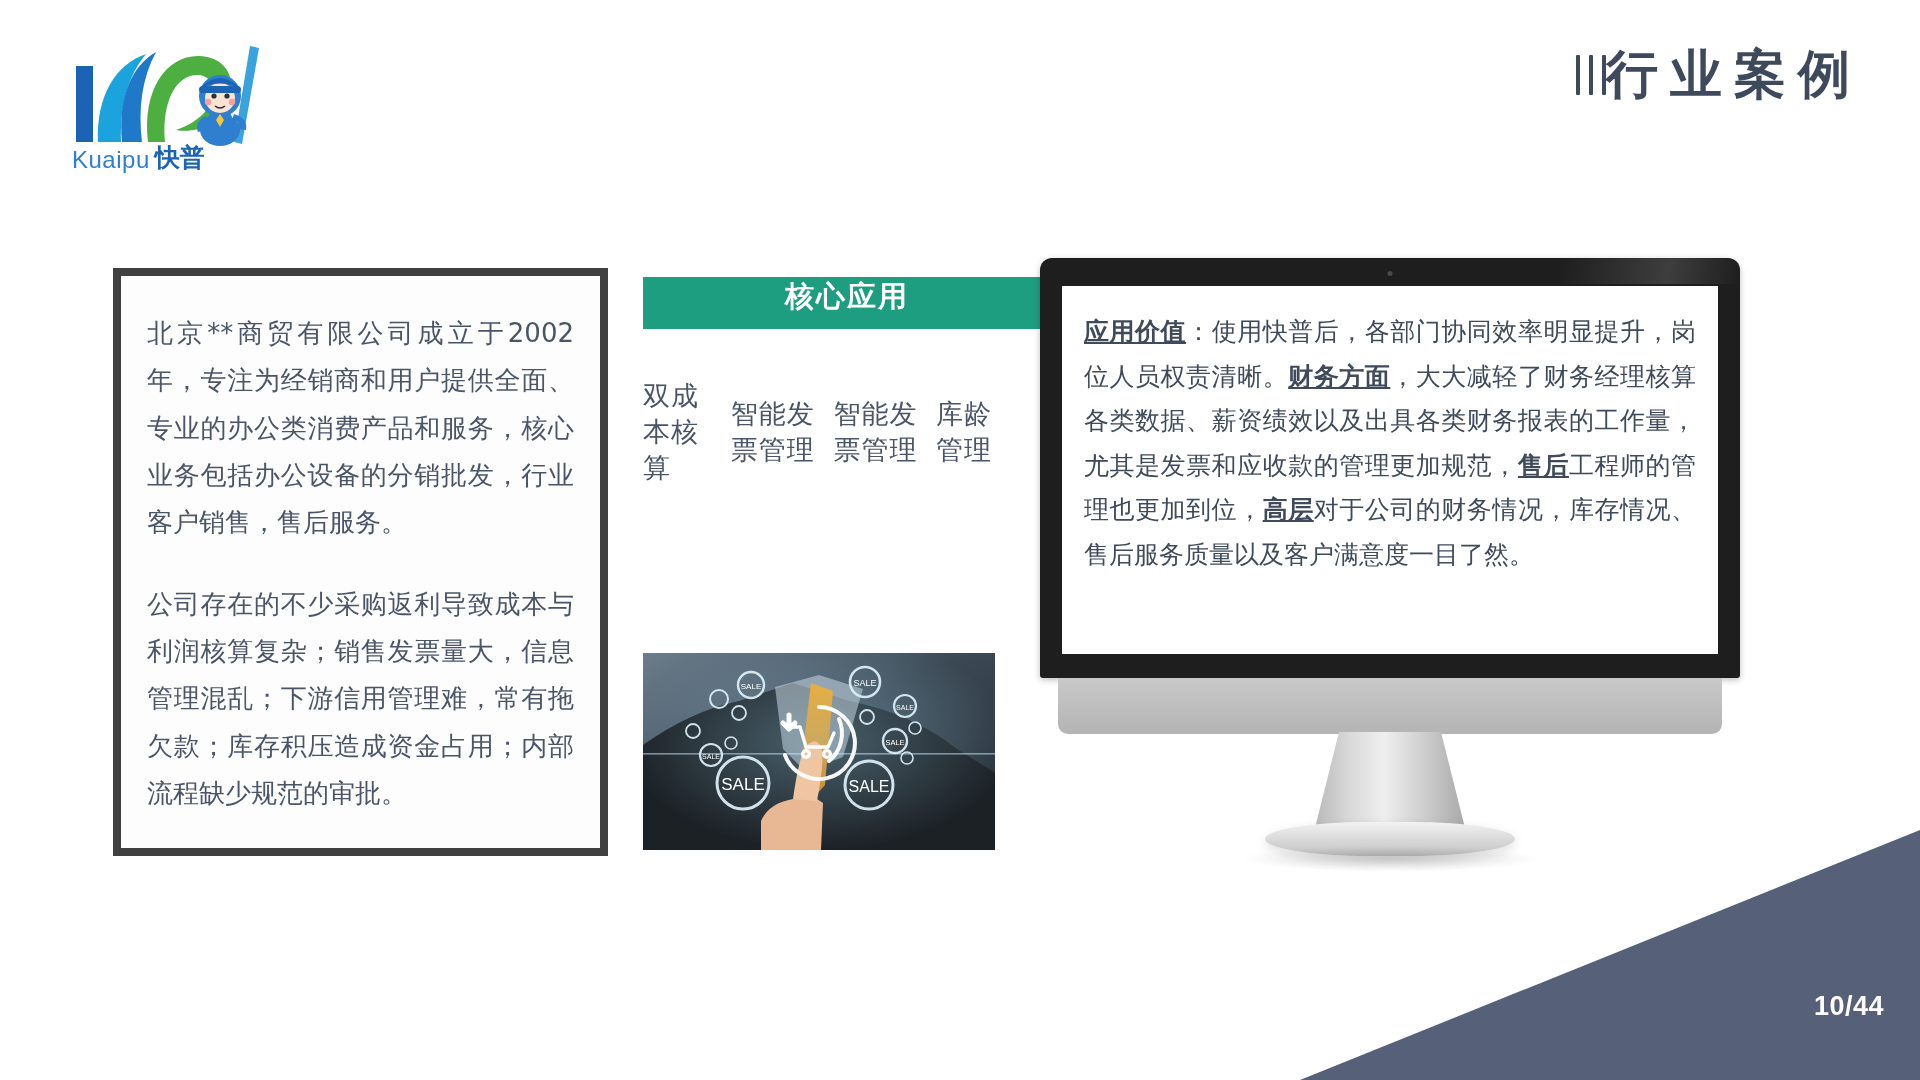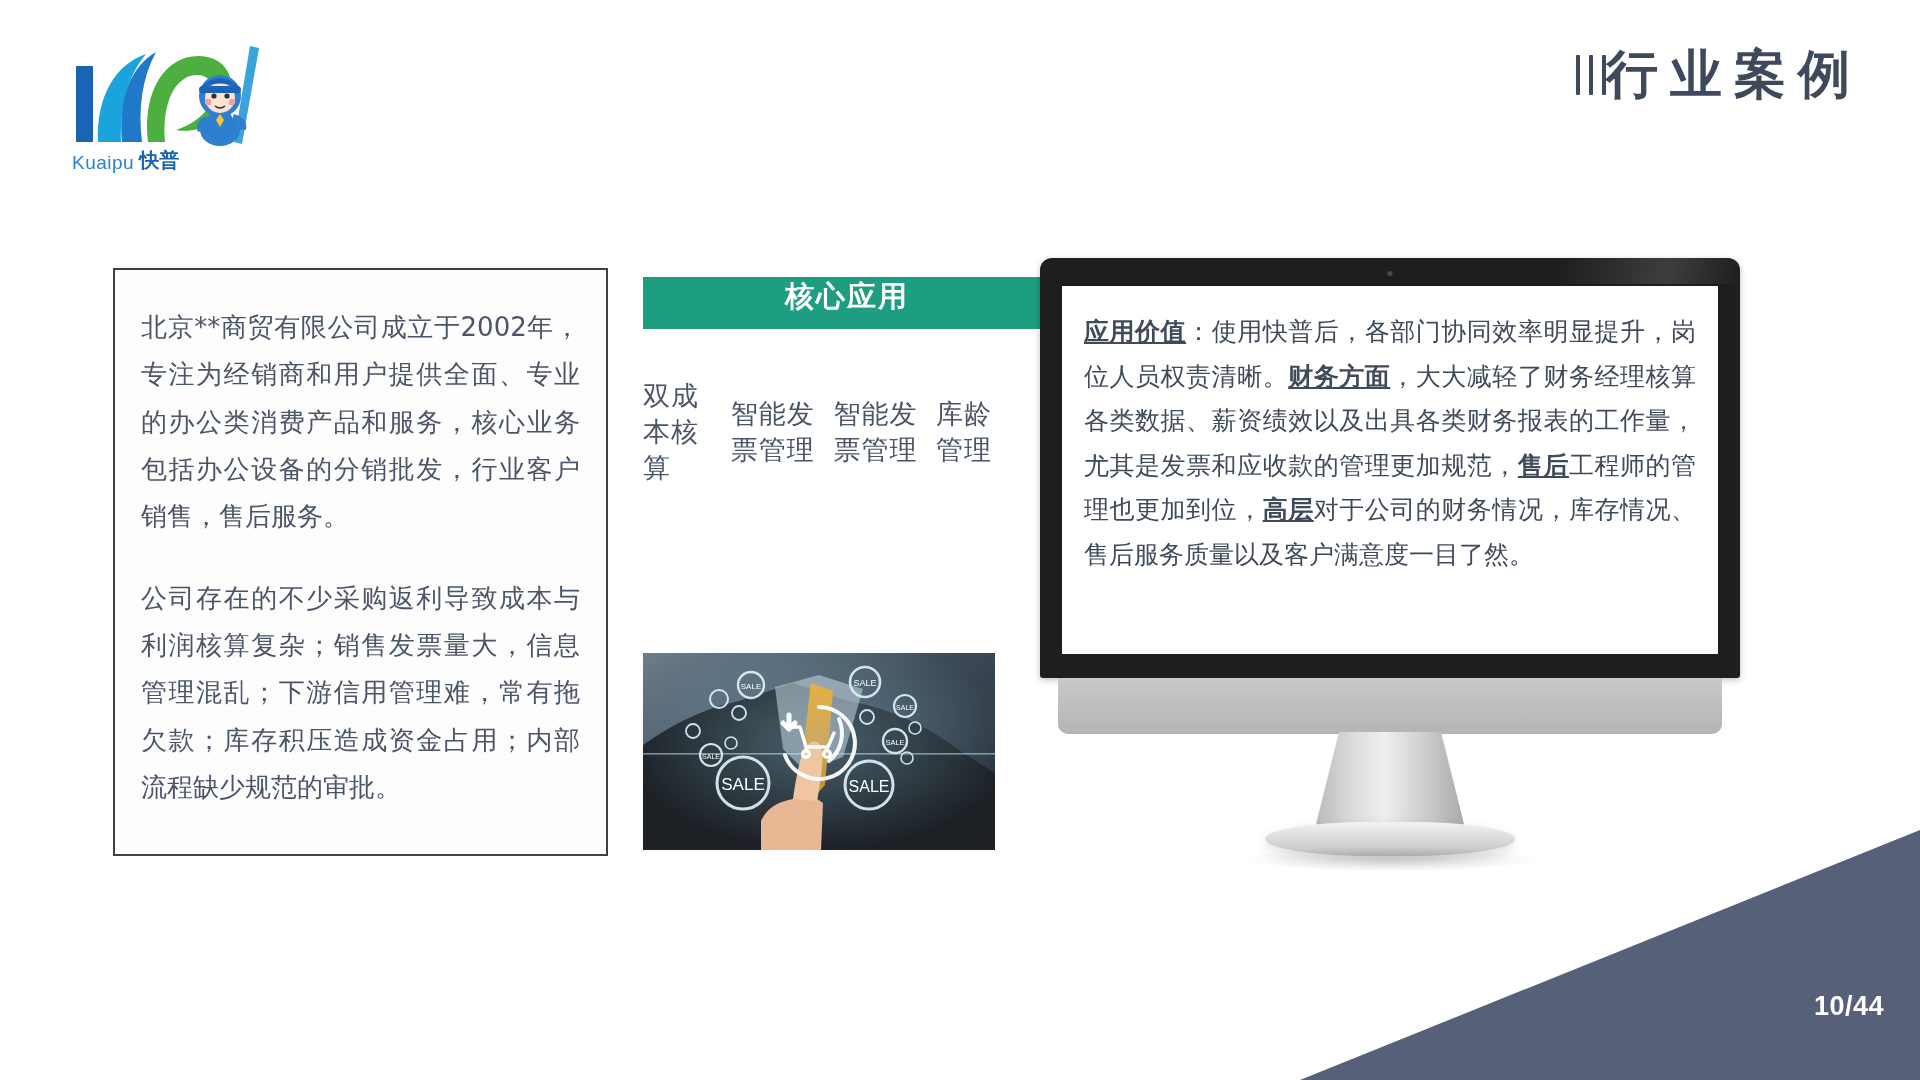--- a/index.html
+++ b/index.html
@@ -40,27 +40,27 @@
     color:#3e4a5c; font-size:52px; font-weight:bold; letter-spacing:12px;
     font-family:"DejaVu Sans","Liberation Sans",sans-serif;
   }
 
   
   .logo{ position:absolute; left:72px; top:38px; width:200px; height:140px; }
   .logo svg{ display:block; }
   .logo-word{
     position:absolute; left:0; bottom:4px; display:flex; align-items:flex-end; gap:5px;
   }
-  .logo-word .lat{ color:#2e7fd0; font-size:19px; letter-spacing:.5px;margin-top:41px; }
-  .logo-word .cjk{ color:#1b64b5; font-size:20px; font-weight:bold; }
+  .logo-word .lat{ color:#2e7fd0; font-size:24px; letter-spacing:.5px;margin-top:41px; }
+  .logo-word .cjk{ color:#1b64b5; font-size:25px; font-weight:bold; }
 
   
   .left-card{
     position:absolute; left:113px; top:268px; width:495px; height:588px;
-    border:2px solid #404040; background:#fdfdfd;
+    border:8px solid #404040; background:#fdfdfd;
     padding:34px 26px 20px 26px;
   }
   .left-card p{
     color:#4a5568; font-size:26px; line-height:1.82;
     font-family:"DejaVu Sans","Liberation Sans",sans-serif;
     text-align:justify;
   }
   .left-card p + p{ margin-top:34px; }
 
   

